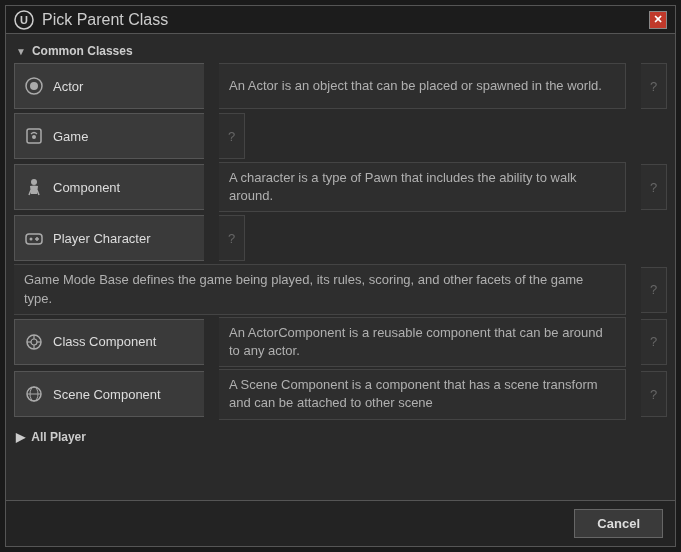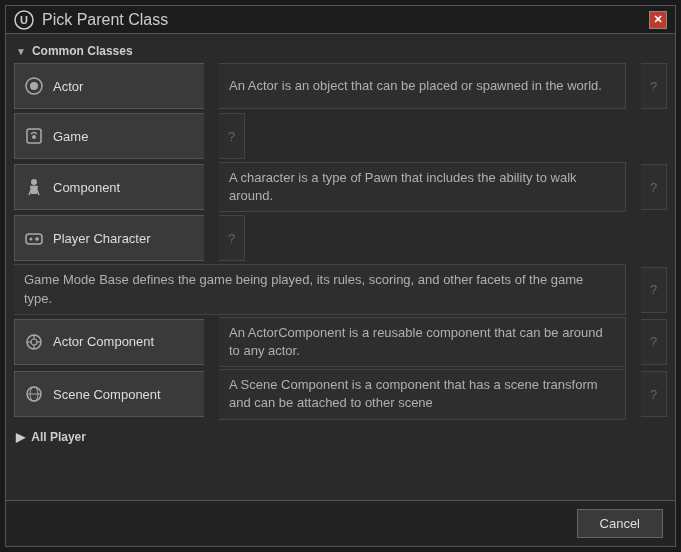--- a/index.html
+++ b/index.html
@@ -177,21 +177,21 @@
       align-items: center;
       flex-shrink: 0;
     }
     .cancel-btn {
       background: #3a3a3a;
       border: 1px solid #666;
       color: #ddd;
       font-size: 13px;
       padding: 6px 22px;
       cursor: pointer;
-      font-weight: 400;
+      font-weight: 700;
     }
   </style>
 </head>
 <body>
 
 <div class="dialog">
   <div class="title-bar">
     <div class="title-bar-left">
       <div class="ue-logo">
         <svg width="20" height="20" viewBox="0 0 20 20">
@@ -281,21 +281,21 @@
           <div class="class-icon">
             <svg viewBox="0 0 20 20">
               <circle cx="10" cy="10" r="7" fill="none" stroke="#aaa" stroke-width="1.5"></circle>
               <circle cx="10" cy="10" r="3" fill="none" stroke="#aaa" stroke-width="1.2"></circle>
               <line x1="10" y1="3" x2="10" y2="7" stroke="#aaa" stroke-width="1.2"></line>
               <line x1="10" y1="13" x2="10" y2="17" stroke="#aaa" stroke-width="1.2"></line>
               <line x1="3" y1="10" x2="7" y2="10" stroke="#aaa" stroke-width="1.2"></line>
               <line x1="13" y1="10" x2="17" y2="10" stroke="#aaa" stroke-width="1.2"></line>
             </svg>
           </div>
-          <span class="class-label">Actor Component</span>
+          <span class="class-label">Class Component</span>
         </div>
         <div class="class-desc">An ActorComponent is a reusable component that can be around to any actor.</div>
         <div class="class-help">?</div>
       </div>
 
       <div class="class-row">
         <div class="class-btn">
           <div class="class-icon">
             <svg viewBox="0 0 20 20">
               <circle cx="10" cy="10" r="7" fill="none" stroke="#aaa" stroke-width="1.5"></circle>

